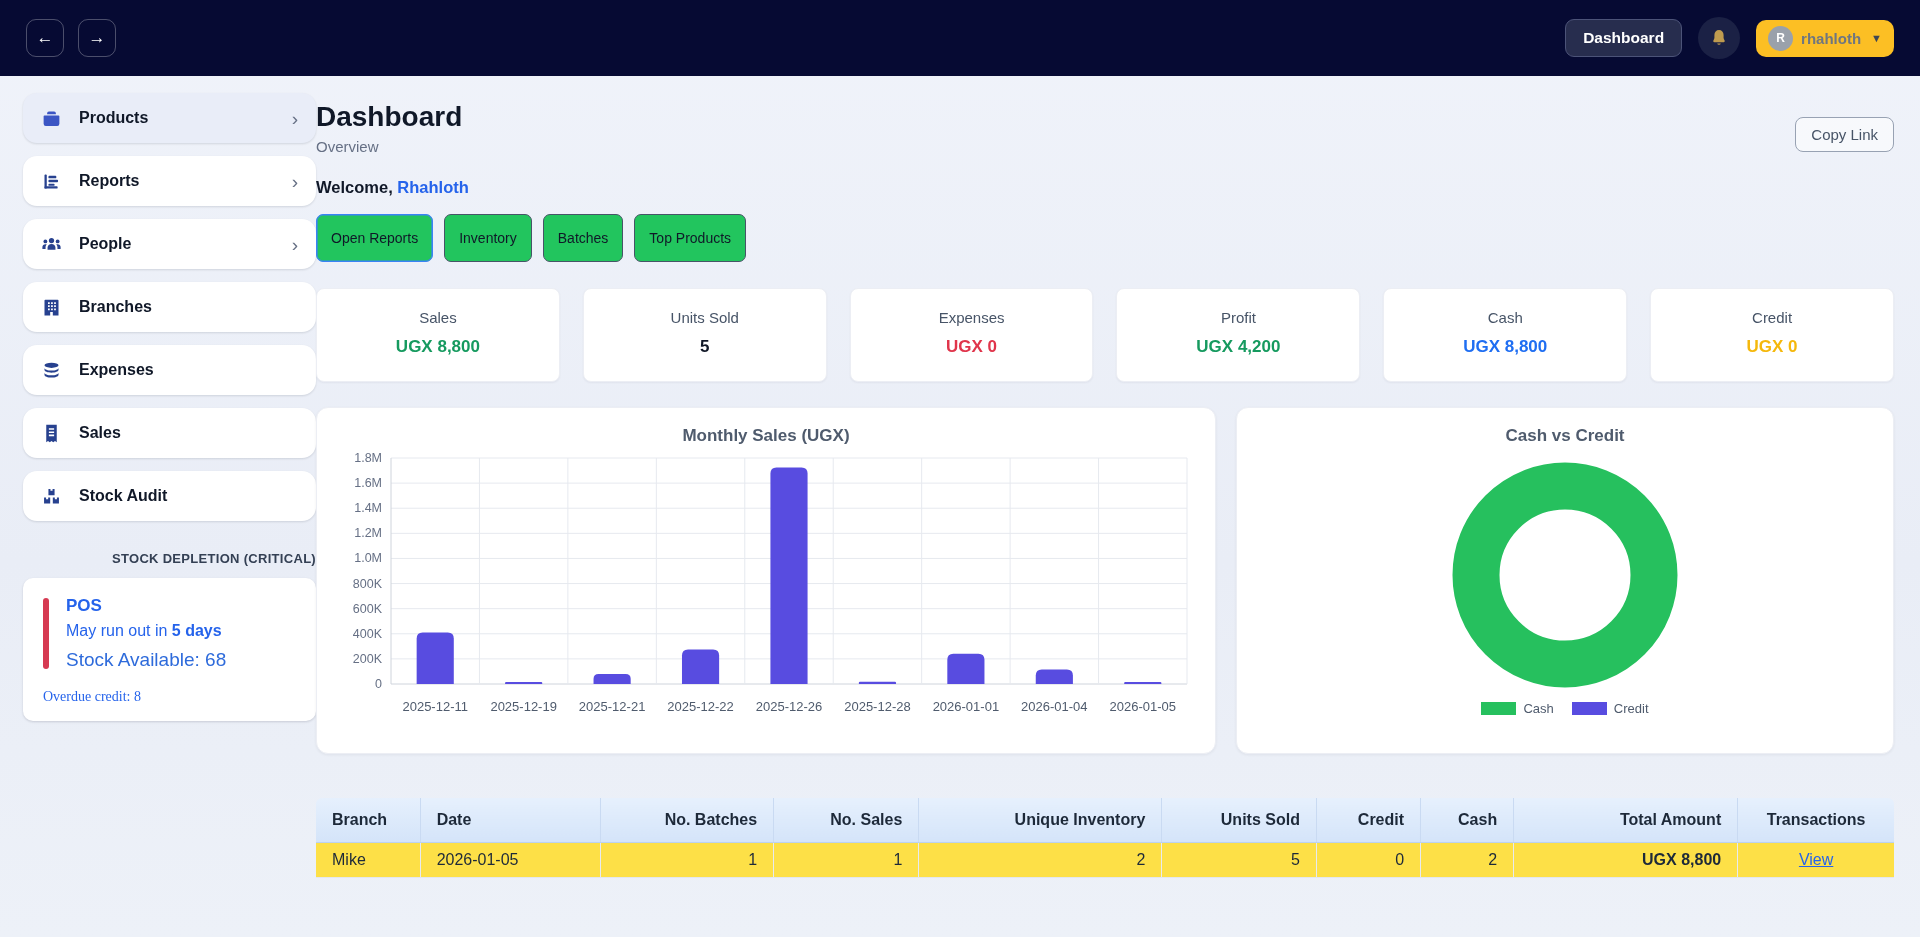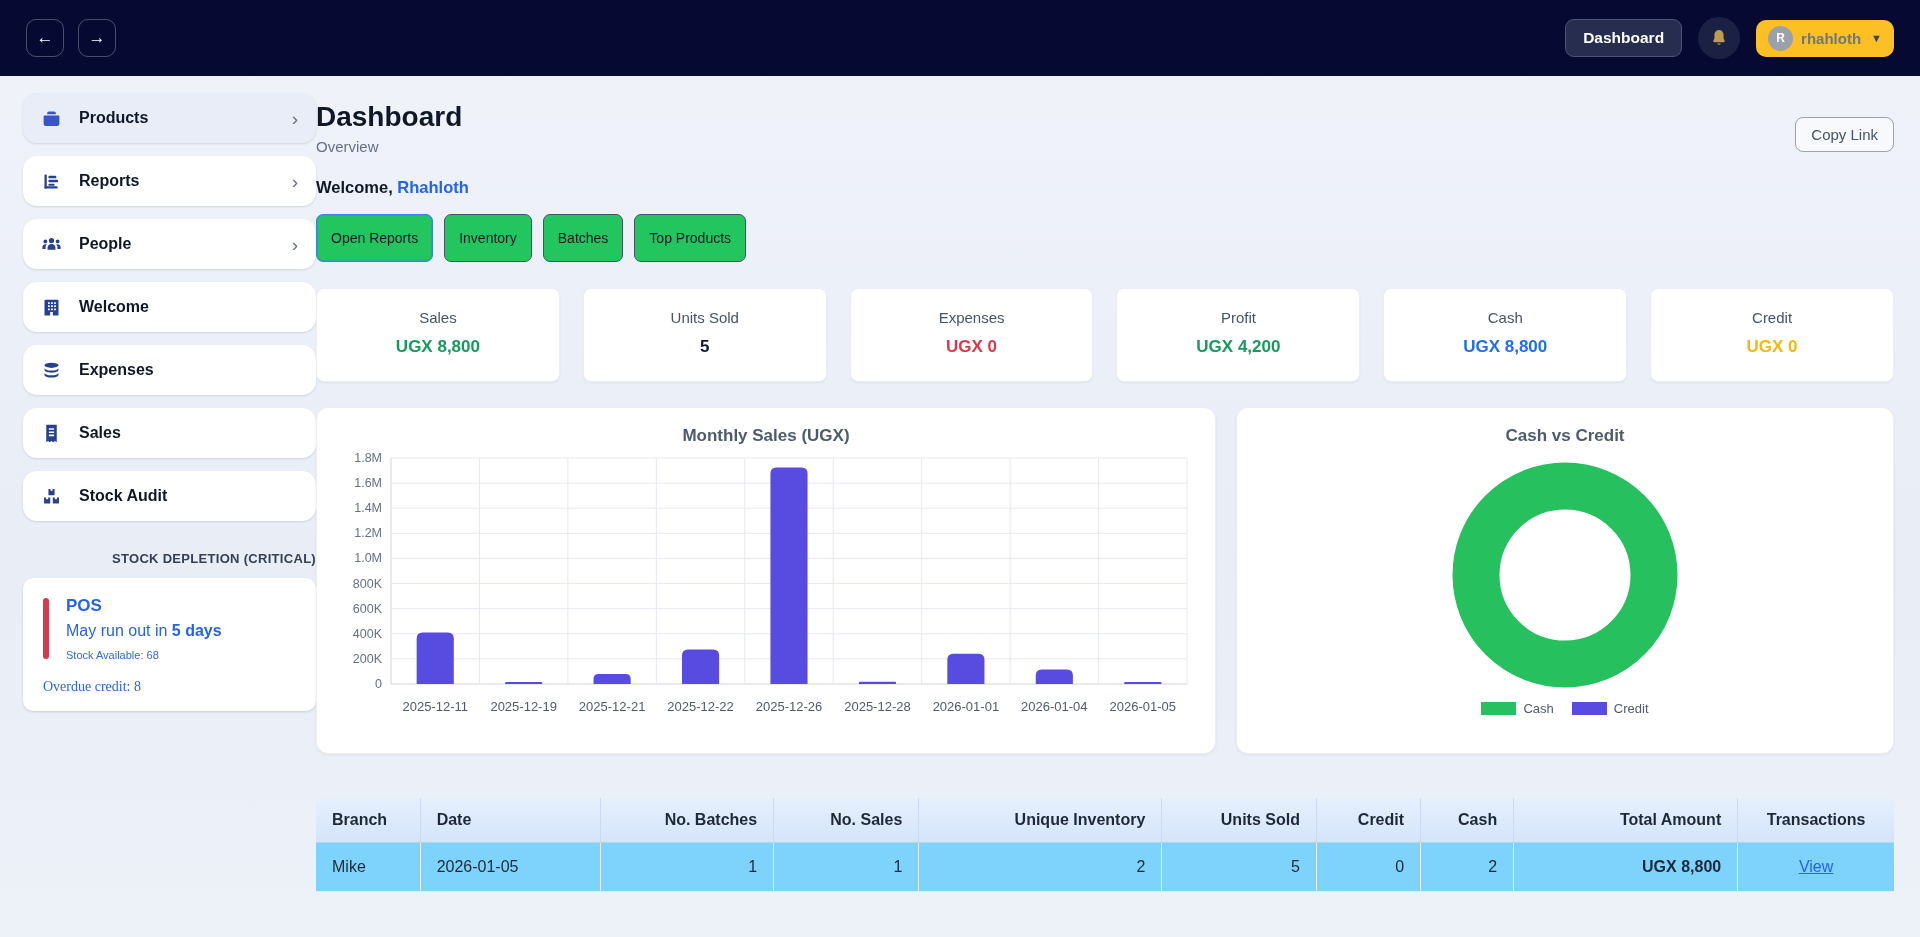--- a/index.html
+++ b/index.html
@@ -51,21 +51,21 @@
   .pos-card{
     background:#fff; border-radius:10px; padding:16px 18px 16px 20px;
     box-shadow:0 1px 3px rgba(16,24,40,.10), 0 1px 2px rgba(16,24,40,.06);
   }
   .pos-top{ display:flex; }
   .red-bar{ width:6px; border-radius:3px; background:#d63a52; margin:4px 0; flex:none; }
   .pos-info{ margin-left:17px; padding:2px 0; }
   .pos-name{ color:#2563eb; font-weight:700; font-size:17px; }
   .pos-runout{ color:#2563eb; font-size:16px; margin-top:6px; }
   .pos-runout b{ font-weight:700; }
-  .pos-stock{ color:#2e6bdb; font-size:11px; margin-top:9px; }
+  .pos-stock{ color:#2e6bdb; font-size:19px; margin-top:9px; }
   .pos-overdue{ color:#2563eb; font-size:14px; margin-top:16px;font-family:Liberation Serif, serif; }
 
   
   .page-head{ display:flex; justify-content:space-between; align-items:flex-start; margin-top:8px; }
   .page-title{ font-size:28px; font-weight:700; color:#101828; }
   .page-sub{ font-size:15px; color:#667085; margin-top:5px; }
   .copylink-btn{
     margin-top:16px; padding:8px 15px; border:1px solid #98a2b3; border-radius:8px;
     background:rgba(255,255,255,.55); color:#475467; font-size:15px; cursor:pointer;
     font-family:"Liberation Sans", sans-serif;
@@ -105,21 +105,21 @@
   
   .report-table{ width:100%; margin-top:44px; border-collapse:collapse; font-size:16px; }
   .report-table th{
     background:linear-gradient(180deg,#e6f0fd 0%, #d4e4f9 100%);
     font-weight:700; color:#1d2939; padding:13px 16px;
     border-right:1px solid #c9daf2; border-bottom:1px solid #bcd2ee;
   }
   .report-table th:first-child{ border-top-left-radius:6px; }
   .report-table th:last-child{ border-top-right-radius:6px; border-right:none; }
   .report-table td{
-    background:#7dd3fc; color:#1d2939; padding:15px 16px;
+    background:#fde047; color:#1d2939; padding:8px 16px;
     border-right:1px solid #e7eaf0; border-bottom:1px solid #e4e7ec;
   }
   .report-table td:last-child{ border-right:none; }
   .td-total{ font-weight:700; }
   .view-link{ color:#2563eb; text-decoration:underline; cursor:pointer; }
 </style>
 </head>
 <body>
 
 <nav class="topbar">
@@ -183,21 +183,21 @@
       <span class="lbl">People</span>
       <span class="chev">›</span>
     </div>
 
     <div class="side-item">
       <span class="ic">
         <svg width="21" height="21" viewBox="0 0 24 24" fill="#27418f">
             <path d="M5 3h14a1 1 0 0 1 1 1v17H4V4a1 1 0 0 1 1-1zm3 3v2h2V6H8zm3.5 0v2h2V6h-2zM15 6v2h2V6h-2zM8 9.5v2h2v-2H8zm3.5 0v2h2v-2h-2zm3.5 0v2h2v-2h-2zM8 13v2h2v-2H8zm3.5 0v2h2v-2h-2zm3.5 0v2h2v-2h-2zm-4.5 4v4h3v-4h-3z"></path>
           </svg>
       </span>
-      <span class="lbl">Welcome</span>
+      <span class="lbl">Branches</span>
       <span class="chev"></span>
     </div>
 
     <div class="side-item">
       <span class="ic">
         <svg width="21" height="21" viewBox="0 0 24 24" fill="#27418f">
             <ellipse cx="12" cy="6" rx="8" ry="3"></ellipse>
             <path d="M4 9c0 1.7 3.6 3 8 3s8-1.3 8-3v2.5c0 1.7-3.6 3-8 3s-8-1.3-8-3V9z"></path>
             <path d="M4 14.5c0 1.7 3.6 3 8 3s8-1.3 8-3V17c0 1.7-3.6 3-8 3s-8-1.3-8-3v-2.5z"></path>
           </svg>

